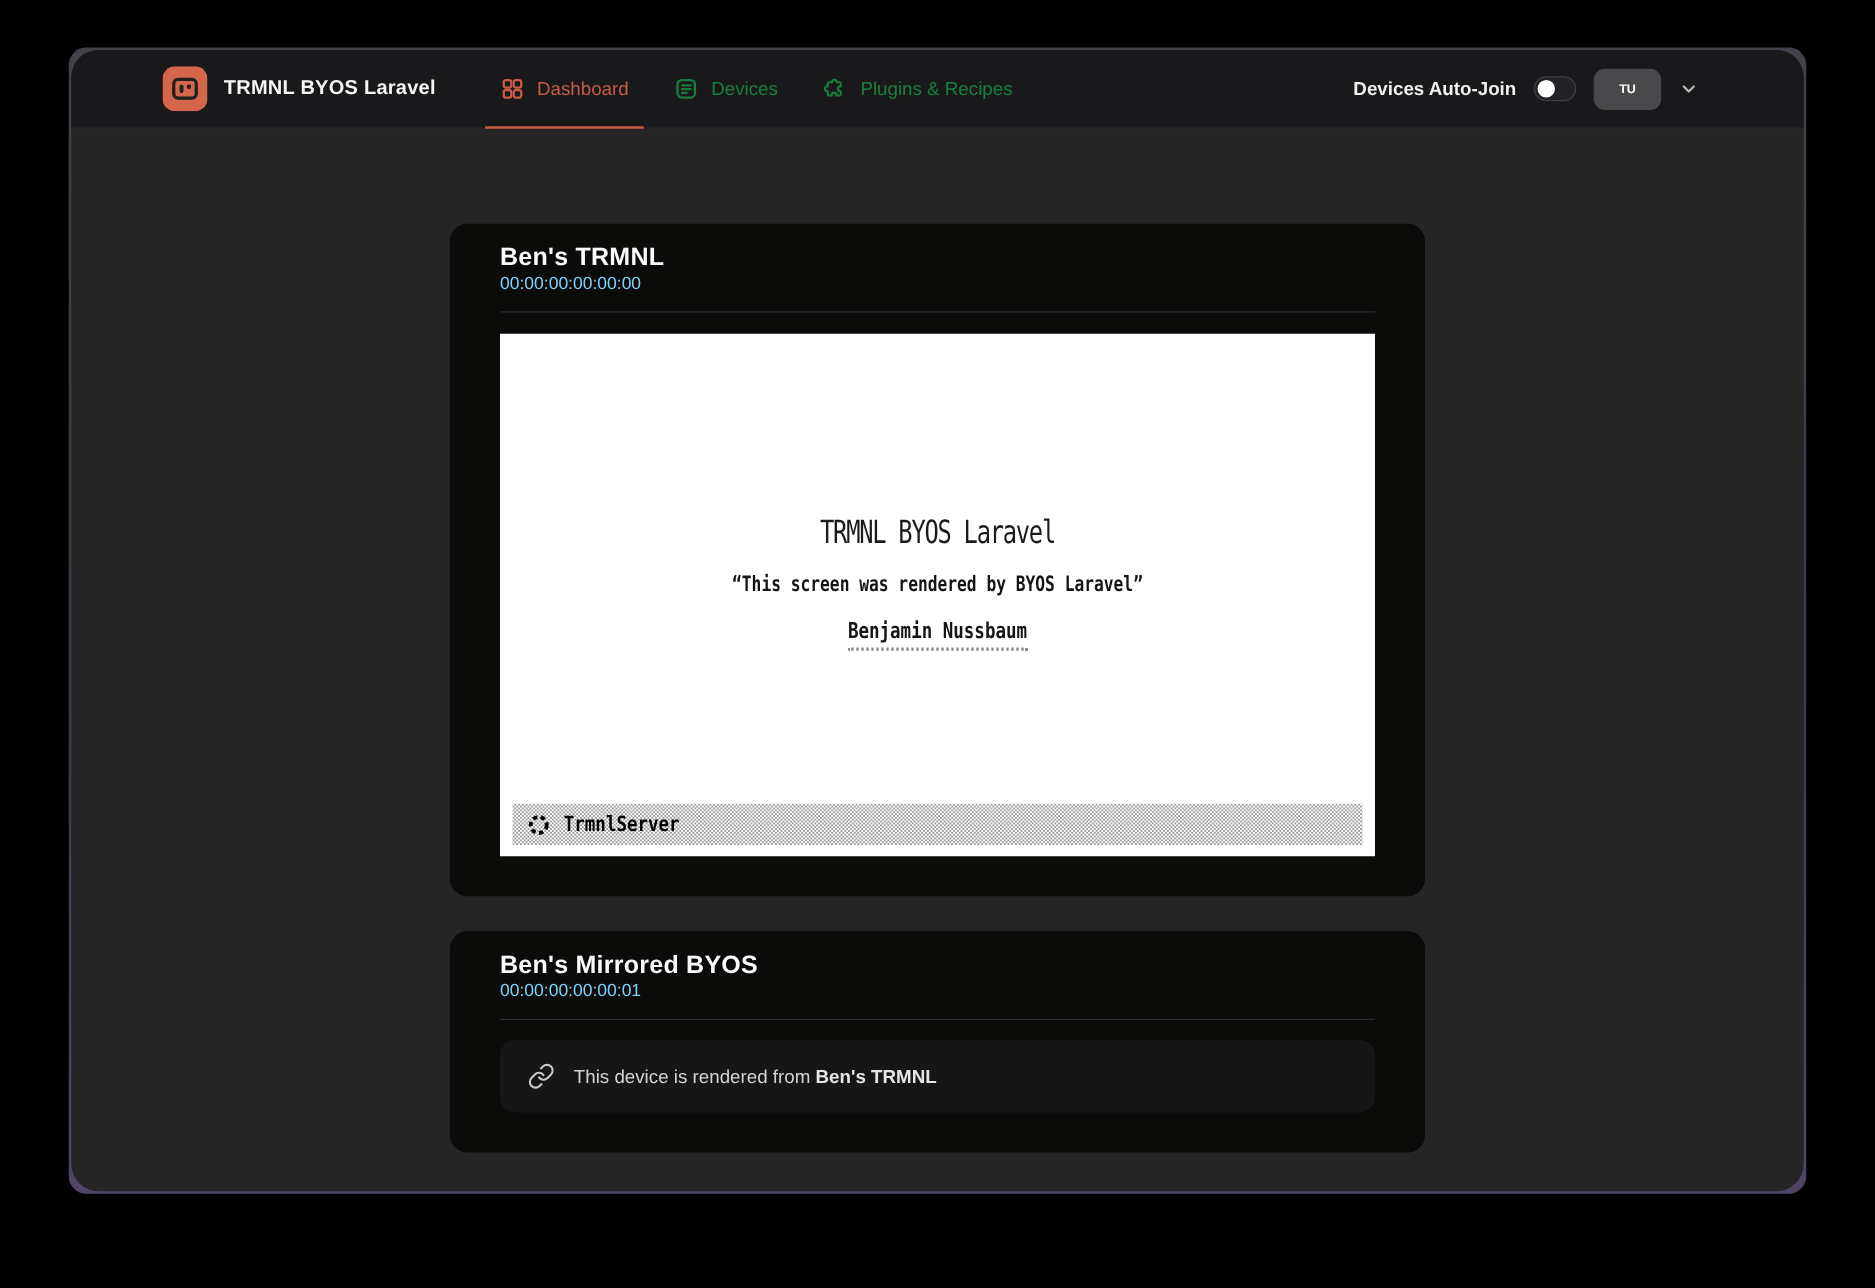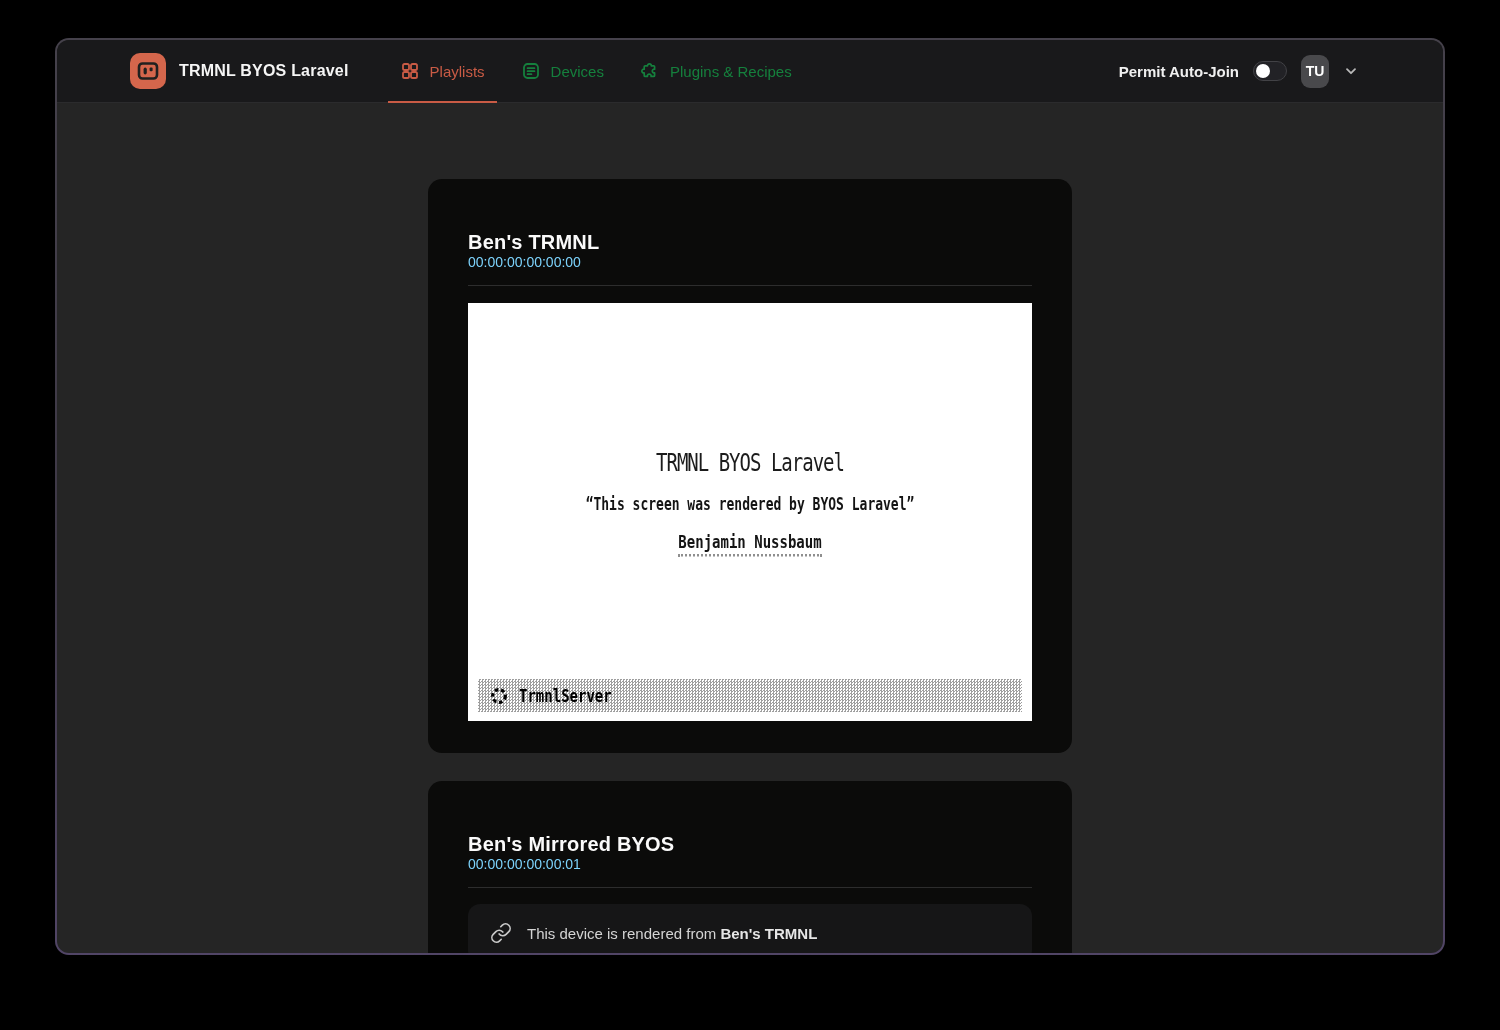--- a/index.html
+++ b/index.html
@@ -6,21 +6,21 @@
   html,body { width:1500px; height:1030px; background:#000; overflow:hidden;
               font-family:"Liberation Sans", sans-serif; }
 
   
   .window-frame{
     position:absolute; left:55px; top:38px; width:1390px; height:917px;
     border-radius:14px; padding:2px;
     background:linear-gradient(180deg,#45414b 0%,#3e3847 55%,#514566 100%);
   }
   .window{
-    width:100%; height:100%; border-radius:12px; background:#252525;
+    width:100%; height:100%; border-radius:22px; background:#252525;
     overflow:hidden; position:relative;
   }
 
   
   .header{
     height:63px; background:#19191b; border-bottom:1px solid #2b2b2d;
     display:flex; align-items:center; padding:0 84px 0 73px;
   }
   .brand{ display:flex; align-items:center; gap:13px; margin-right:33px; }
   .brand-title{ font-size:16px; font-weight:700; color:#f5f5f5; letter-spacing:.2px; }
@@ -42,31 +42,31 @@
   .auto-join-label{ font-size:15px; font-weight:700; color:#f0f0f0; }
   .toggle{
     width:34px; height:20px; border-radius:10px; background:#222226;
     border:1px solid #424246; position:relative; cursor:pointer; flex:none;
   }
   .toggle-knob{
     position:absolute; left:2px; top:2px; width:14px; height:14px;
     border-radius:50%; background:#fff;
   }
   .avatar{
-    width:28px; height:33px; border-radius:9px; background:#49494c;
-    color:#fff; font-size:14px; font-weight:700; display:flex;
+    width:54px; height:33px; border-radius:9px; background:#49494c;
+    color:#fff; font-size:10px; font-weight:700; display:flex;
     align-items:center; justify-content:center; cursor:pointer;
   }
   .chevron{ display:flex; align-items:center; cursor:pointer; }
 
   
   .main{ padding-top:76px; }
   .card{
-    width:644px; margin:0 auto; background:#0b0b0a; border-radius:14px;
-    padding:52px 40px 32px;
+    width:780px; margin:0 auto; background:#0b0b0a; border-radius:14px;
+    padding:16px 40px 32px;
   }
   .card + .card{ margin-top:28px; }
   .device-name{ font-size:20px; font-weight:600; color:#fafafa; letter-spacing:.2px; }
   .device-mac{ margin-top:0; font-size:14px; color:#7dd3fc; }
   .card-divider{ height:1px; background:#2d2d2d; margin-top:15px; }
 
   
   .screen{
     margin-top:17px; height:418px; background:#fff; position:relative;
     font-family:"DejaVu Sans Mono", monospace; color:#141414;
@@ -129,21 +129,21 @@
 
         <div class="nav-item active">
           <span style="display:flex;">
             <svg width="20" height="20" viewBox="0 0 20 20" fill="none" stroke="currentColor" stroke-width="1.8">
               <rect x="3" y="3" width="6" height="6" rx="1.6"></rect>
               <rect x="11" y="3" width="6" height="6" rx="1.6"></rect>
               <rect x="3" y="11" width="6" height="6" rx="1.6"></rect>
               <rect x="11" y="11" width="6" height="6" rx="1.6"></rect>
             </svg>
           </span>
-          <span>Playlists</span>
+          <span>Dashboard</span>
         </div>
 
         <div class="nav-item">
           <span style="display:flex;">
             <svg width="20" height="20" viewBox="0 0 20 20" fill="none" stroke="currentColor" stroke-width="1.8" stroke-linecap="round">
               <rect x="3" y="3" width="14" height="14" rx="3.5"></rect>
               <line x1="6.6" y1="7.2" x2="13.4" y2="7.2"></line>
               <line x1="6.6" y1="10.2" x2="13.4" y2="10.2"></line>
               <line x1="6.6" y1="13.2" x2="10.4" y2="13.2"></line>
             </svg>
@@ -157,21 +157,21 @@
               <path d="M4.2 8.2 V 5.8 a1 1 0 0 1 1-1 h 2.3 a1.9 1.9 0 1 1 3.8 0 h 2.3 a1 1 0 0 1 1 1 v 2.4 a1.9 1.9 0 1 0 0 3.7 v 2.5 a1 1 0 0 1 -1 1 h -2.5 a1.9 1.9 0 1 0 -3.7 0 H 5.2 a1 1 0 0 1 -1-1 v -2.5 a1.9 1.9 0 1 1 0 -3.7 z"></path>
             </svg>
           </span>
           <span>Plugins &amp; Recipes</span>
         </div>
 
 
       </div>
 
       <div class="header-right">
-        <span class="auto-join-label">Permit Auto-Join</span>
+        <span class="auto-join-label">Devices Auto-Join</span>
         <div class="toggle">
           <div class="toggle-knob"></div>
         </div>
         <div class="avatar">TU</div>
         <div class="chevron">
           <span style="display:flex;">
             <svg width="16" height="16" viewBox="0 0 18 18" fill="none" stroke="#b9b9b9" stroke-width="2" stroke-linecap="round" stroke-linejoin="round">
               <polyline points="4.5,7 9,11.5 13.5,7"></polyline>
             </svg>
           </span>

